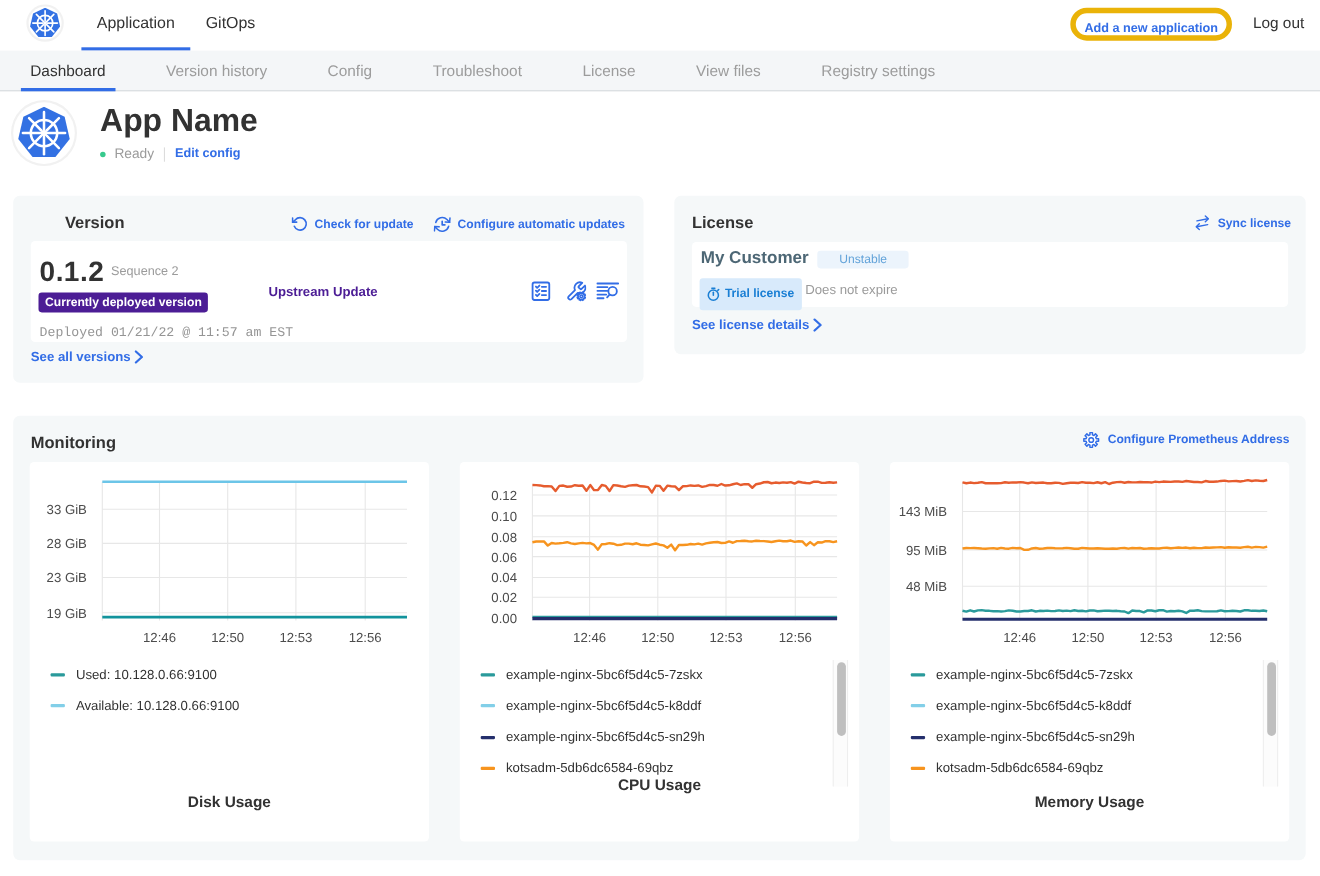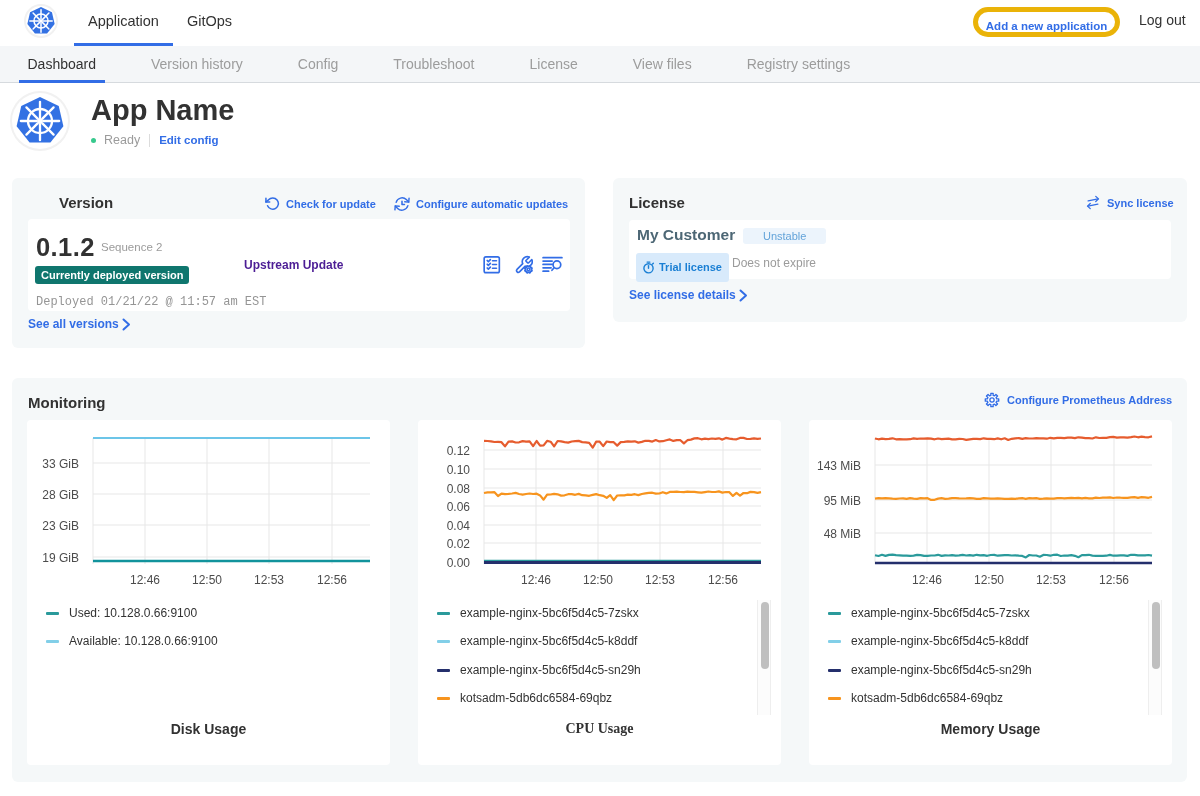--- a/index.html
+++ b/index.html
@@ -34,21 +34,21 @@
   .vline { width:1px; height:13px; background:#dcdcdc; margin:0 9px; }
   .editcfg { font-size:11.5px; font-weight:bold; color:#326de6; }
 
   
   .card { position:absolute; background:#f5f8f9; border-radius:6px; }
   .cardtitle { font-size:15px; font-weight:bold; color:#323232; }
   .whitebox { position:absolute; background:#fff; border-radius:4px; }
   .hlink { font-size:11px; font-weight:bold; color:#326de6; white-space:nowrap; }
   .seelink { font-size:12px; font-weight:bold; color:#326de6; white-space:nowrap; }
 
-  .greenpill { position:absolute; background:#0f766e; color:#fff; font-size:11px; font-weight:bold;
+  .greenpill { position:absolute; background:#4c1d95; color:#fff; font-size:11px; font-weight:bold;
                border-radius:3px; height:18px; line-height:18px; padding:0 6px; }
   .unstable { position:absolute; background:#ecf4fc; color:#63a3d9; font-size:11px;
               border-radius:3px; height:16px; line-height:16px; padding:0 20px; }
   .trialpill { position:absolute; background:#d8eafb; color:#1a7fd4; font-size:11px; font-weight:bold;
                border-radius:3px; height:29px; line-height:19px; padding:0 7px 0 6px; display:flex; align-items:center;}
 
   
   .chartcard { position:absolute; top:42px; width:363px; height:345px; background:#fff; border-radius:4px; }
   .legrow { position:absolute; display:flex; align-items:center; height:14px; }
   .legdash { width:13px; height:3px; border-radius:1px; margin-right:10px; }
@@ -298,21 +298,21 @@
           <span class="legdash" style="background:#242f6c;"></span>
           <span class="legtxt">example-nginx-5bc6f5d4c5-sn29h</span>
         </div>
       <div class="legrow" style="left:19px; top:271px;">
           <span class="legdash" style="background:#f7941e;"></span>
           <span class="legtxt">kotsadm-5db6dc6584-69qbz</span>
         </div>
       <div class="scrolltrack" style="left:339px; top:180px; height:115px;">
           <div class="scrollthumb" style="top:2px;"></div>
         </div>
-      <div class="charttitle" style="top:301px;font-family:Liberation Serif, serif;">CPU Usage</div>
+      <div class="charttitle" style="top:285px;">CPU Usage</div>
     </div>
 
     <div class="chartcard" style="left:797px;">
       <svg class="abs" style="left:0;top:0;" width="363" height="180">
           <line x1="66" y1="18" x2="66" y2="144" stroke="#e7e7e7" stroke-width="1"></line>
           <line x1="118" y1="18" x2="118" y2="144" stroke="#e7e7e7" stroke-width="1"></line>
           <line x1="180" y1="18" x2="180" y2="144" stroke="#e7e7e7" stroke-width="1"></line>
           <line x1="242" y1="18" x2="242" y2="144" stroke="#e7e7e7" stroke-width="1"></line>
           <line x1="305" y1="18" x2="305" y2="144" stroke="#e7e7e7" stroke-width="1"></line>
           <line x1="66" y1="45" x2="343" y2="45" stroke="#e7e7e7" stroke-width="1"></line>

